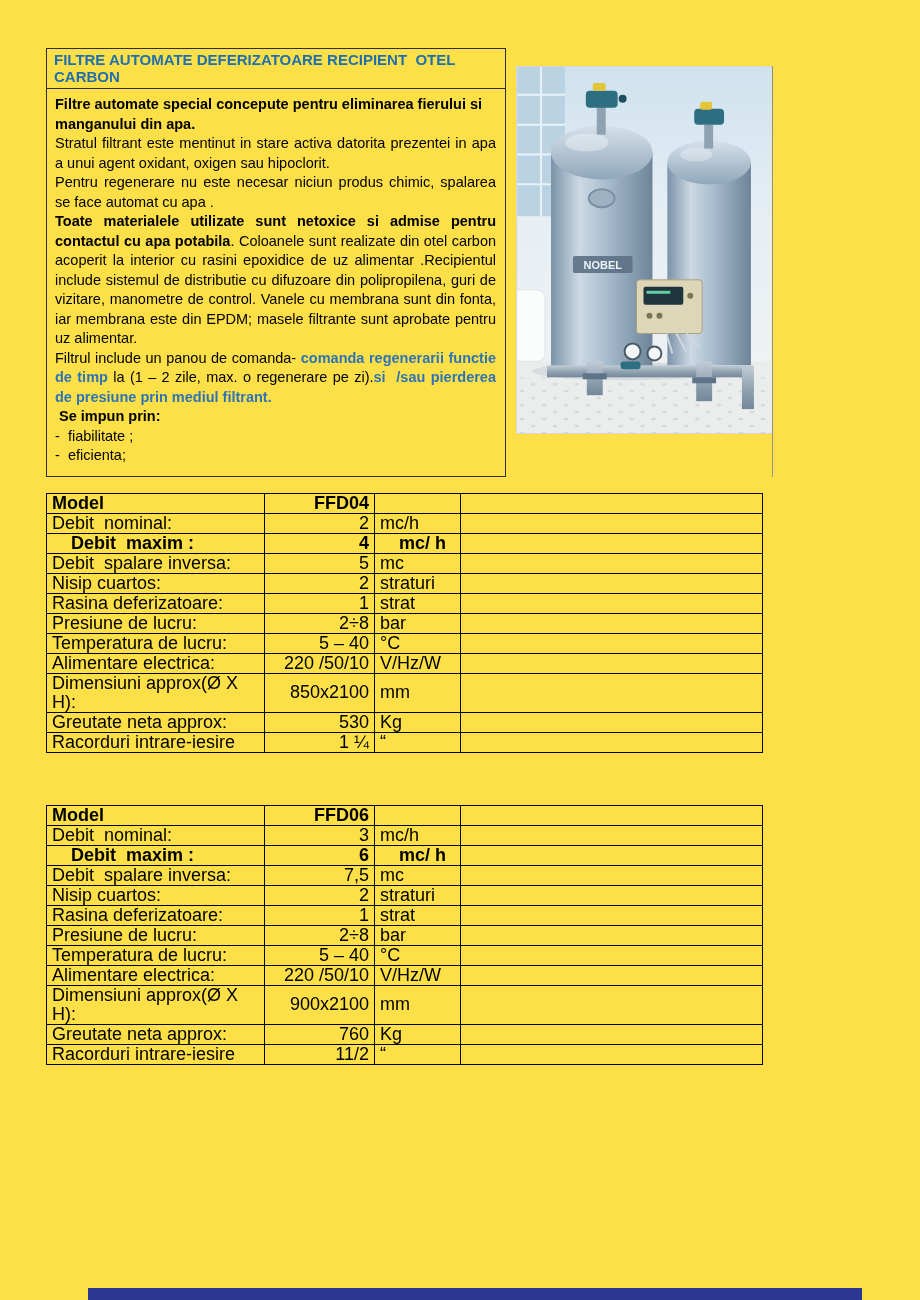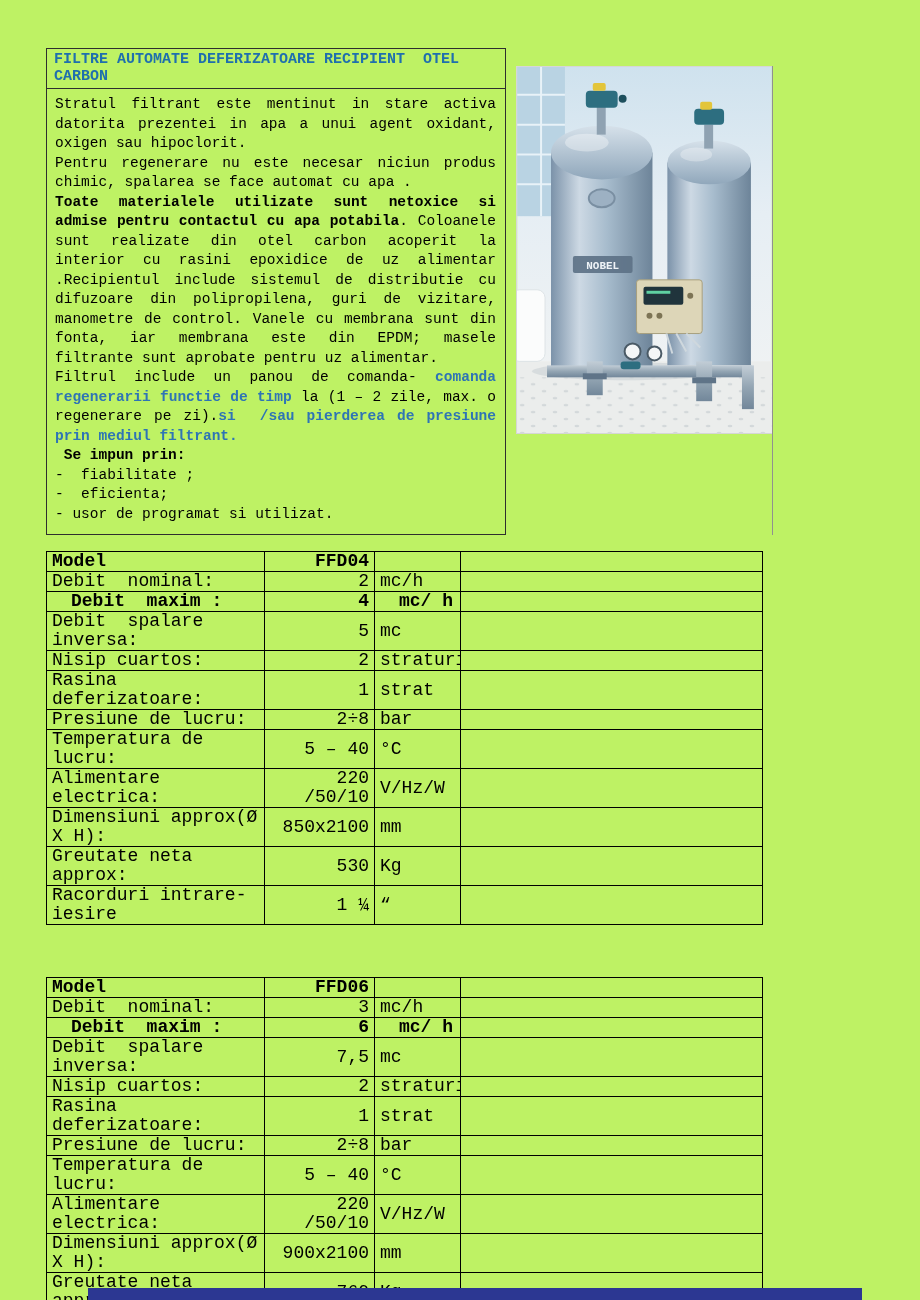--- a/index.html
+++ b/index.html
@@ -1,18 +1,18 @@
 <!DOCTYPE html>
 <html style="--title: #1f6fae; --accent-blue: #2e74b5; --footer-bar: #2c3792;"><head>
 <meta charset="utf-8">
 <style>
   * { box-sizing: border-box; }
   html, body { margin: 0; padding: 0; background: #ffffff; }
   body { width: 920px; font-family: "Liberation Sans", sans-serif; color: #000; }
-  .page { position: relative; width: 920px; height: 1300px; background: #bef264; overflow: hidden; font-family: Liberation Mono, monospace; }
+  .page { position: relative; width: 920px; height: 1300px; background: #fde047; overflow: hidden; }
   .content { padding: 48px 0 0 46px; }
 
   .top-section { display: flex; align-items: flex-start; width: 727px; }
   .left-col { width: 460px; }
 
   .title-box {
     border: 1px solid #2e2e2e;
     padding: 2px 7px 3px;
     font-size: 15px;
     font-weight: bold;
@@ -74,35 +74,35 @@
 <body>
 
 <div class="page">
   <div class="content">
 
     <div class="top-section">
       <div class="left-col">
         <div class="title-box">FILTRE AUTOMATE DEFERIZATOARE RECIPIENT  OTEL CARBON</div>
 
         <div class="text-box">
+          <p class="b left">Filtre automate special concepute pentru eliminarea fierului si manganului din apa.</p>
 
 
           <p>Stratul filtrant este mentinut in stare activa datorita prezentei in apa a unui agent oxidant, oxigen sau hipoclorit.</p>
 
           <p>Pentru regenerare nu este necesar niciun produs chimic, spalarea se face automat cu apa .</p>
 
           <p class="gap"><span class="b">Toate materialele utilizate sunt netoxice si admise pentru contactul cu apa potabila</span><span>. Coloanele sunt realizate din otel carbon acoperit la interior cu rasini epoxidice de uz alimentar .Recipientul include sistemul de distributie cu difuzoare din polipropilena, guri de vizitare, manometre de control. Vanele cu membrana sunt din fonta, iar membrana este din EPDM; masele filtrante sunt aprobate pentru uz alimentar.</span></p>
 
           <p><span>Filtrul include un panou de comanda- </span><span class="blue">comanda regenerarii functie de timp</span><span> la (1 – 2 zile, max. o regenerare pe zi).</span><span class="blue">si  /sau pierderea de presiune prin mediul filtrant.</span></p>
 
 
           <p class="impun"> Se impun prin:</p>
           <p class="bullet">-  fiabilitate ;</p>
           <p class="bullet">-  eficienta;</p>
-          <p class="bullet">- usor de programat si utilizat.</p>
         </div>
       </div>
 
       <div class="right-col">
         <svg class="product-photo" viewBox="0 0 256 368" xmlns="http://www.w3.org/2000/svg">
           <defs>
             <linearGradient id="gBg" x1="0" y1="0" x2="0" y2="1">
               <stop offset="0" stop-color="#cfe2ee"></stop>
               <stop offset="0.4" stop-color="#e6eef4"></stop>
               <stop offset="1" stop-color="#f3f4f3"></stop>

